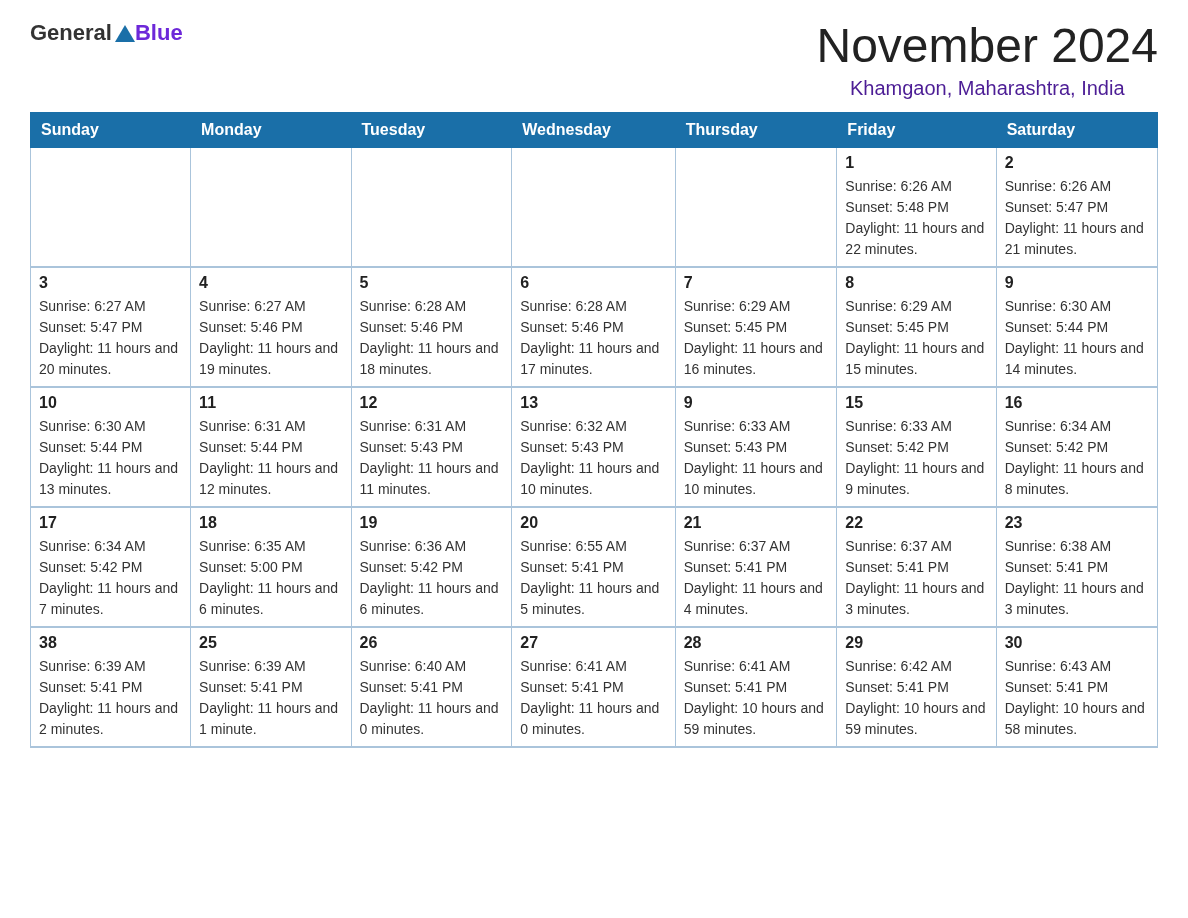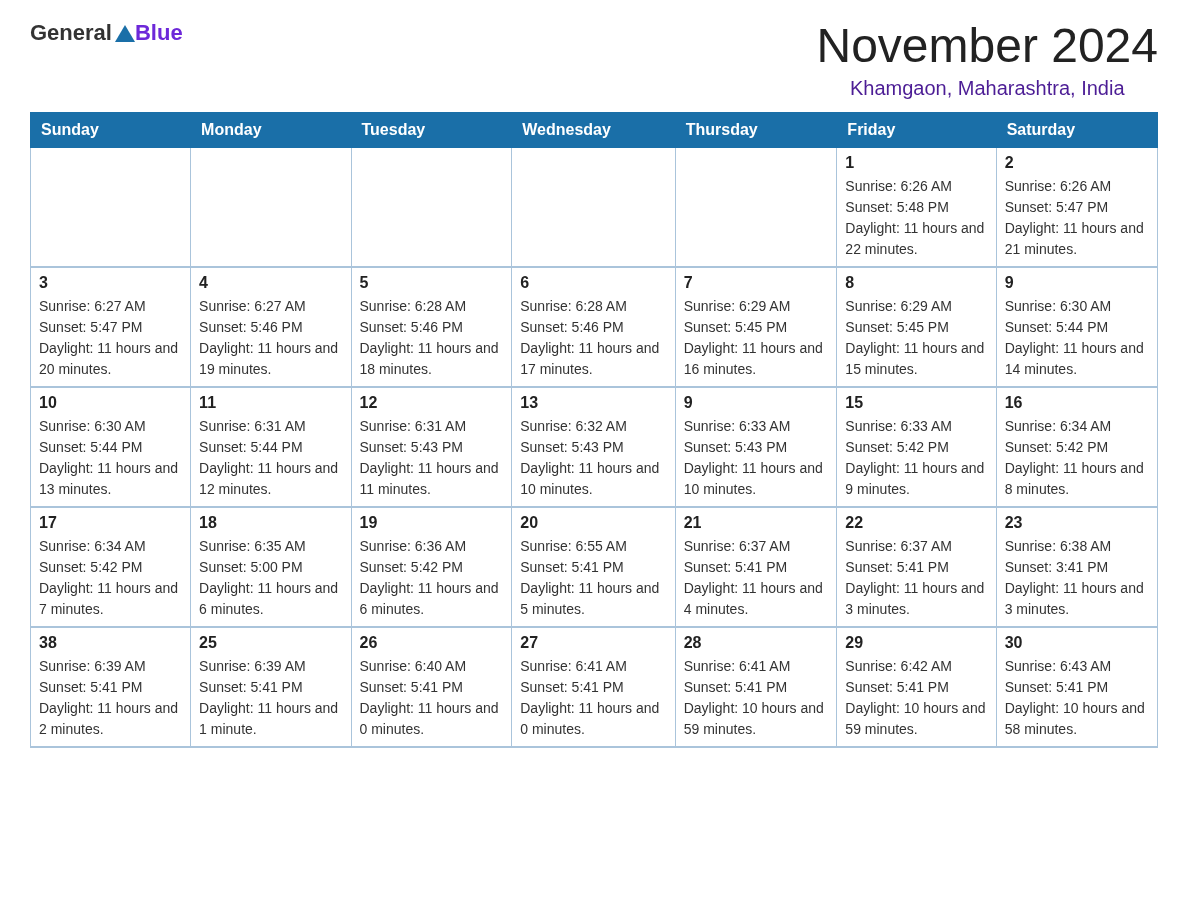--- a/index.html
+++ b/index.html
@@ -265,21 +265,21 @@
         </td>
         <td>
           <span class="day-number">22</span>
           <div class="day-detail">Sunrise: 6:37 AM
 Sunset: 5:41 PM
 Daylight: 11 hours and 3 minutes.</div>
         </td>
         <td>
           <span class="day-number">23</span>
           <div class="day-detail">Sunrise: 6:38 AM
-Sunset: 3:41 PM
+Sunset: 5:41 PM
 Daylight: 11 hours and 3 minutes.</div>
         </td>
       </tr>
       <tr>
         <td>
           <span class="day-number">38</span>
           <div class="day-detail">Sunrise: 6:39 AM
 Sunset: 5:41 PM
 Daylight: 11 hours and 2 minutes.</div>
         </td>

